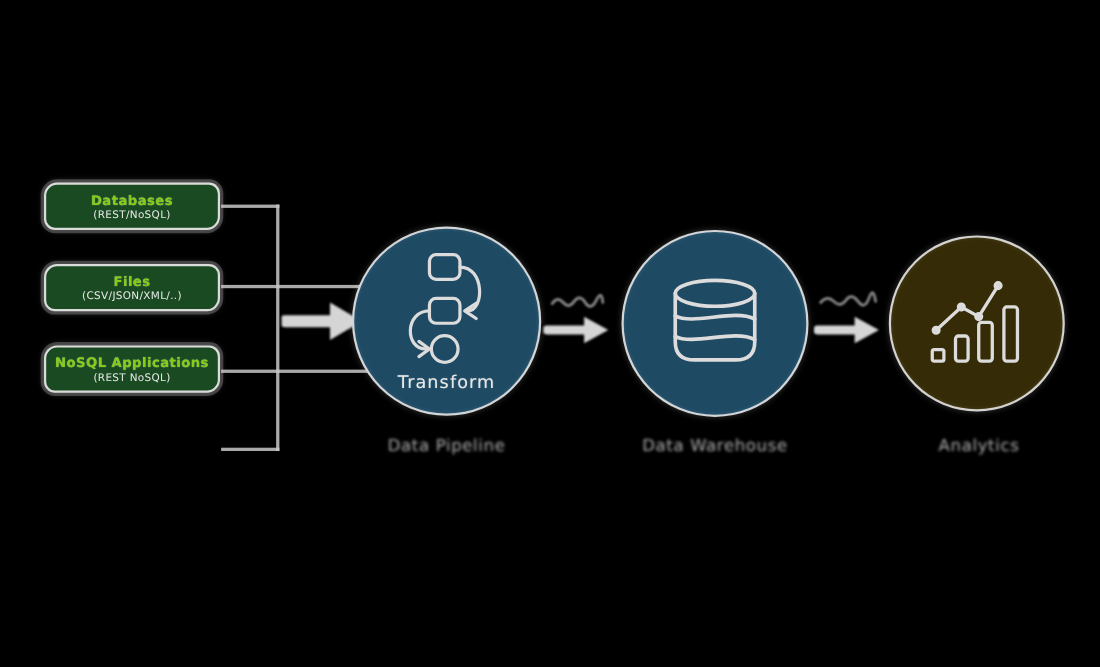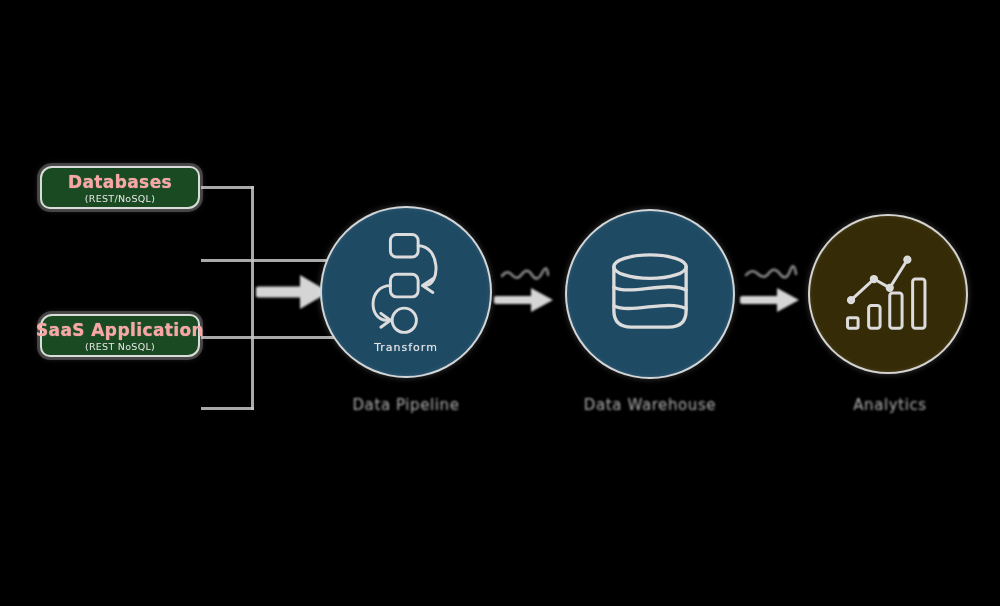--- a/index.html
+++ b/index.html
@@ -9,21 +9,21 @@
 
   
   .src-box {
     position:absolute; left:40px; width:160px; height:43px;
     background:#1a4a21; border:2px solid rgba(228,228,228,.95);
     border-radius:12px 10px 12px 10px;
     box-shadow:0 0 0 3px rgba(130,130,130,.45), 0 0 7px rgba(200,200,200,.35);
     display:flex; flex-direction:column; align-items:center; justify-content:center;
     gap:1px;
   }
-  .src-title { color:#fca5a5; font-size:17px; font-weight:bold; letter-spacing:.4px;
+  .src-title { color:#84cc16; font-size:12px; font-weight:bold; letter-spacing:.4px;
                text-shadow:0 0 1px rgba(255,255,255,.6); white-space:nowrap; }
   .src-sub   { color:#e8e8e8; font-size:9.5px; letter-spacing:.3px; white-space:nowrap; }
 
   
   .hline, .vline { position:absolute; background:#c7c7c7; opacity:.85; filter:blur(.5px); }
   .hline { height:3px; }
   .vline { width:3px; }
 
   
   .arrow { position:absolute; filter:blur(1px); opacity:.92; }
@@ -32,43 +32,47 @@
   
   .stage {
     position:absolute; border-radius:50%;
     border:2.5px solid rgba(226,226,226,.92);
     box-shadow:0 0 6px rgba(255,255,255,.22), inset 0 0 4px rgba(255,255,255,.12);
     display:flex; flex-direction:column; align-items:center; justify-content:center;
   }
   .stage-blue  { background:#1e4a64; }
   .stage-olive { background:#352b07; }
   .stage svg { display:block; }
-  .inner-label { color:#e6e6e6; font-size:11px; letter-spacing:1px; margin-top:6px;
+  .inner-label { color:#e6e6e6; font-size:16px; letter-spacing:1px; margin-top:6px;
                  text-shadow:0 0 1px rgba(255,255,255,.5); }
 
   
   .caption {
     position:absolute; transform:translateX(-50%);
     color:#cdcdcd; font-size:15px; letter-spacing:.6px; white-space:nowrap;
     filter:blur(1.3px); opacity:.85;
   }
   .icon-stroke { stroke:#dcdcdc; fill:none; stroke-width:3.4;
                  stroke-linecap:round; stroke-linejoin:round; }
 </style>
 </head>
 <body>
 
 <div class="canvas">
 
   <div class="src-box" style="top:166px">
     <div class="src-title">Databases</div>
     <div class="src-sub">(REST/NoSQL)</div>
   </div>
+  <div class="src-box" style="top:240px">
+    <div class="src-title">Files</div>
+    <div class="src-sub">(CSV/JSON/XML/..)</div>
+  </div>
   <div class="src-box" style="top:314px">
-    <div class="src-title">SaaS Application</div>
+    <div class="src-title">NoSQL Applications</div>
     <div class="src-sub">(REST NoSQL)</div>
   </div>
 
   <div class="hline" style="left:201px; top:186px; width:53px"></div>
   <div class="hline" style="left:201px; top:259px; width:134px"></div>
   <div class="hline" style="left:201px; top:336px; width:137px"></div>
   <div class="hline" style="left:201px; top:407px; width:53px"></div>
   <div class="vline" style="left:251px; top:186px; height:224px"></div>
 
   <svg class="arrow" style="left:256px; top:270px" width="76" height="44" viewBox="0 0 76 44">

